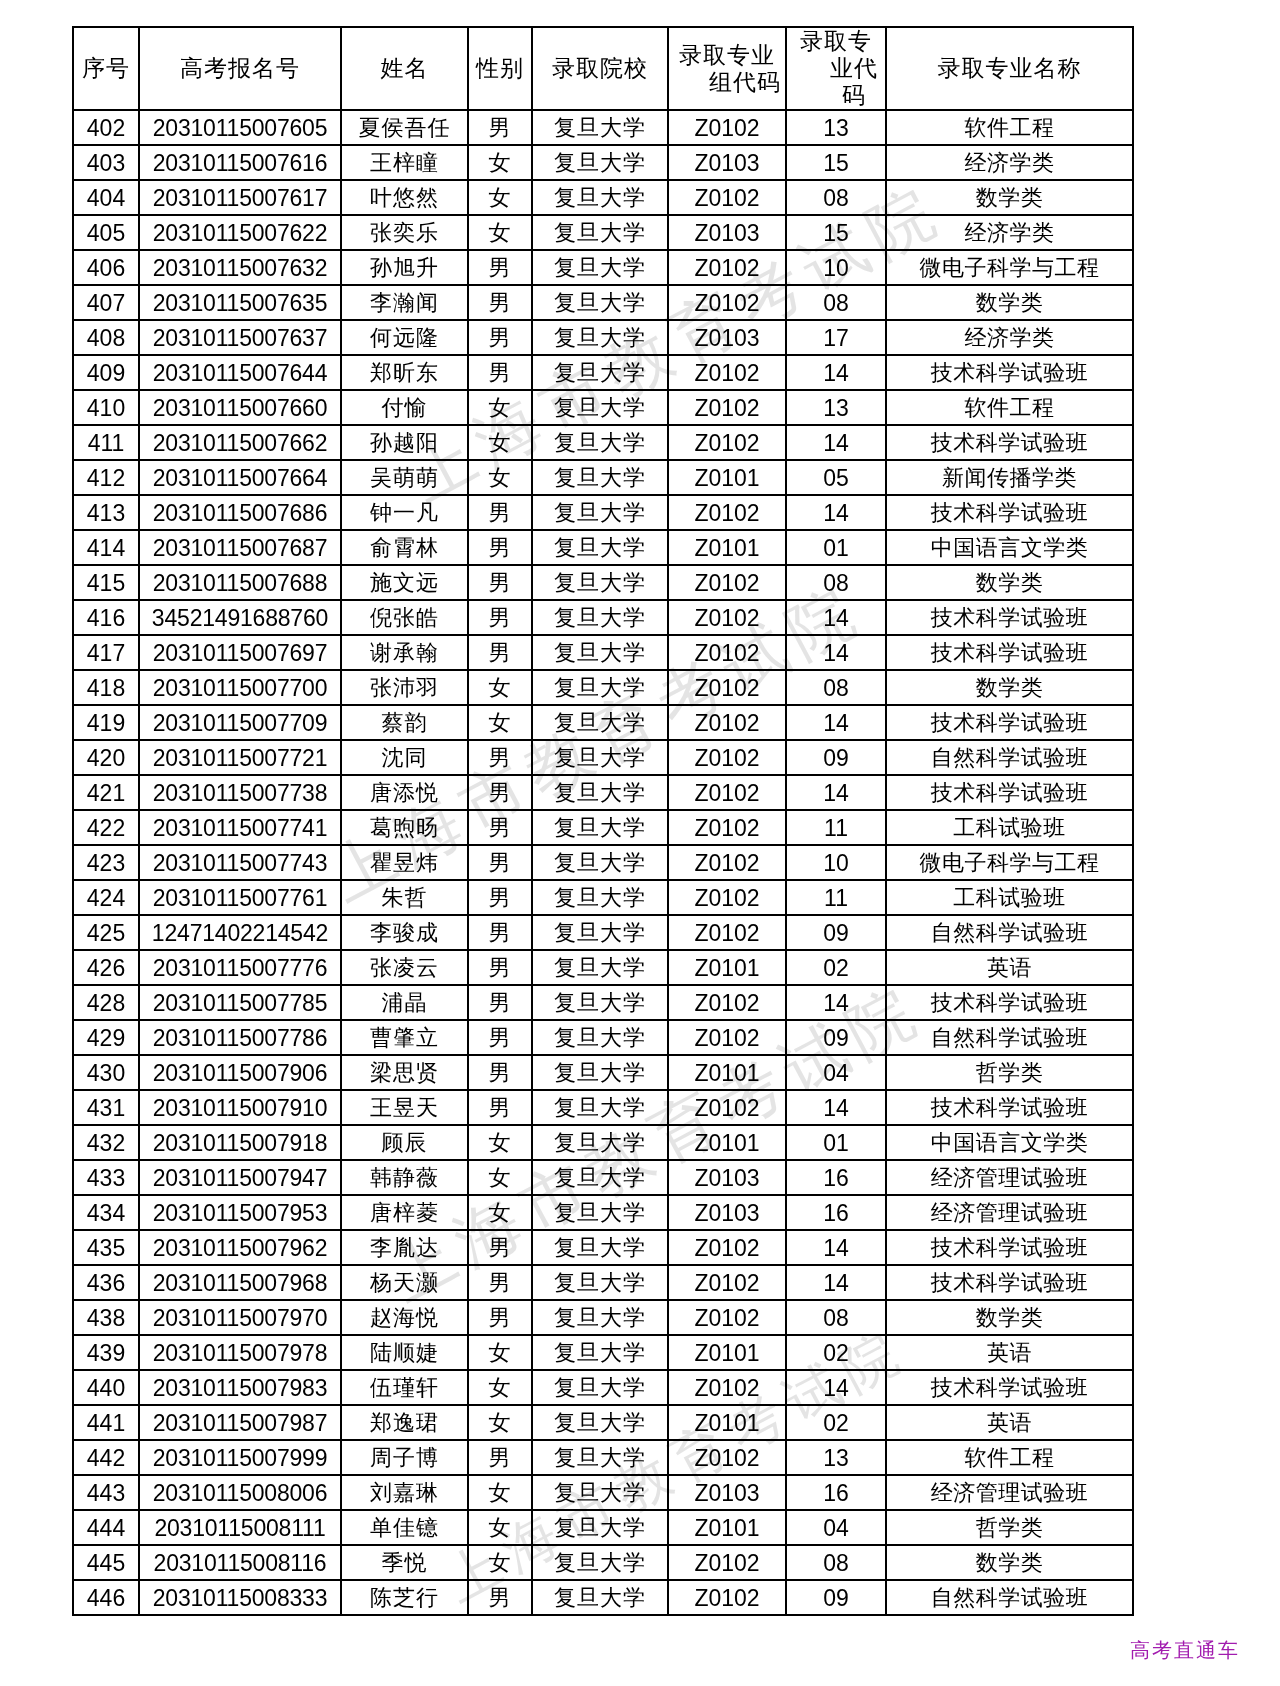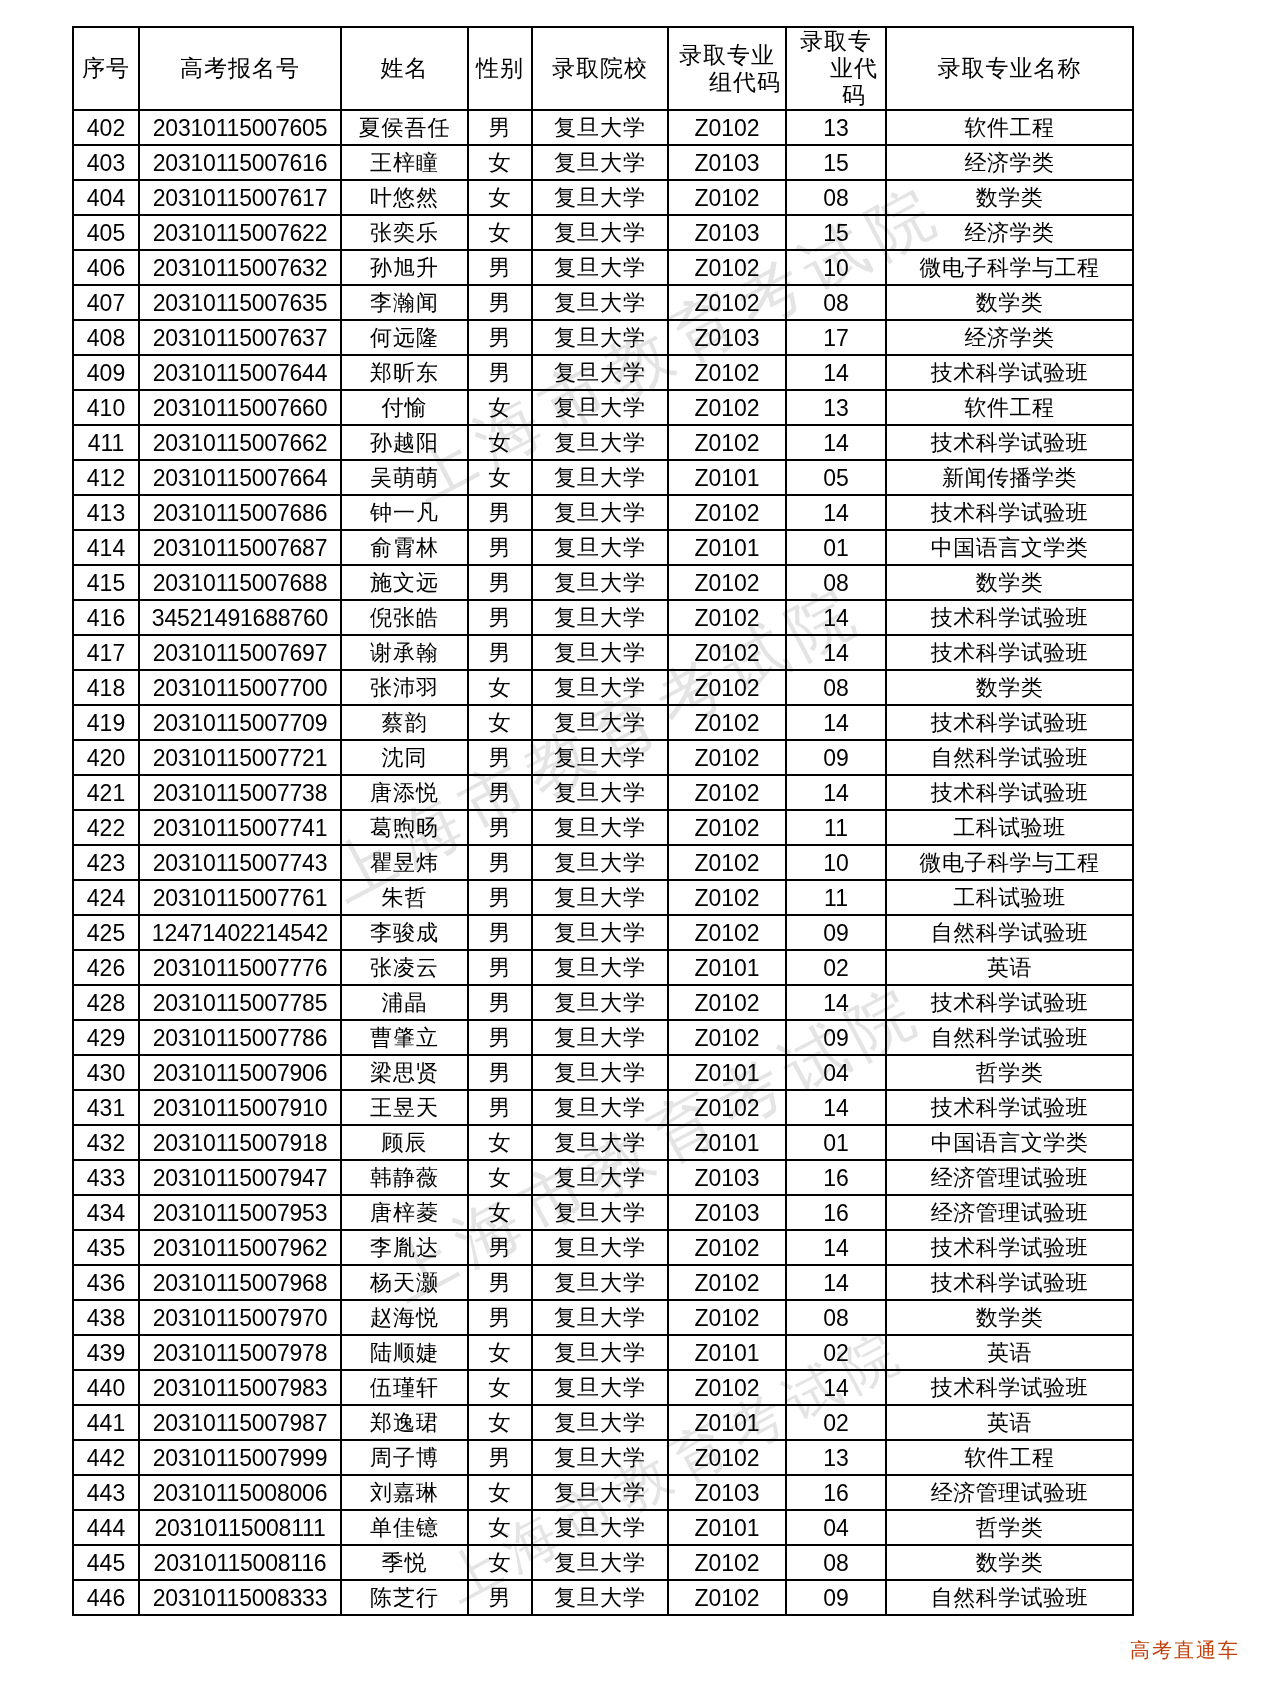--- a/index.html
+++ b/index.html
@@ -97,21 +97,21 @@
     text-align: left;
     padding-left: 8px;
     letter-spacing: 0.5px;
   }
 
   #footer-brand {
     position: absolute;
     right: 40px;
     bottom: 22px;
     font-size: 20px;
-    color: #c2410c;
+    color: #a21caf;
     letter-spacing: 2px;
     z-index: 2;
     font-family: Liberation Serif, serif;
   }
 </style>
 </head>
 <body>
 
 <div id="watermark-layer">
   <div class="wm wm1">上海市教育考试院</div>

